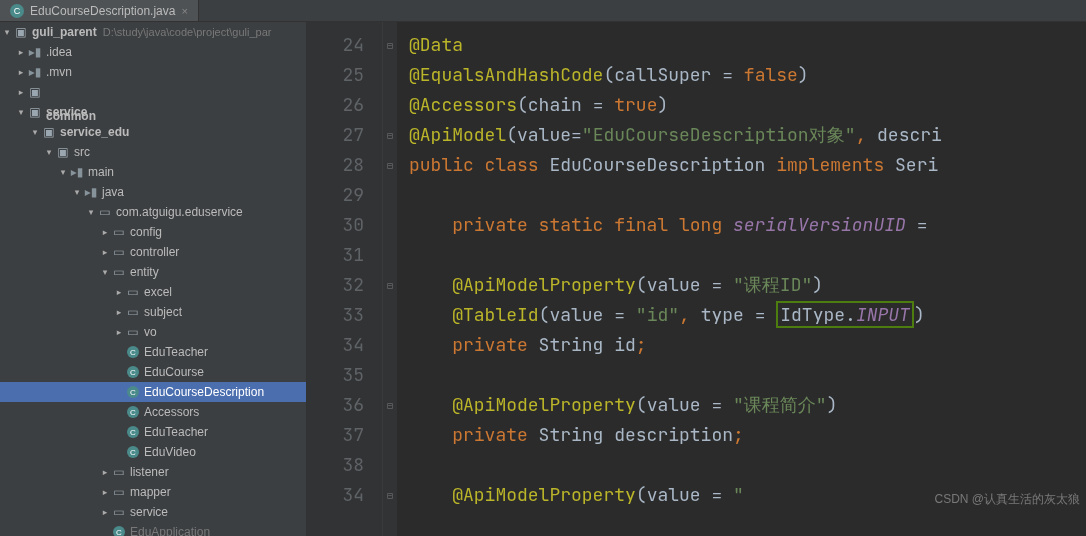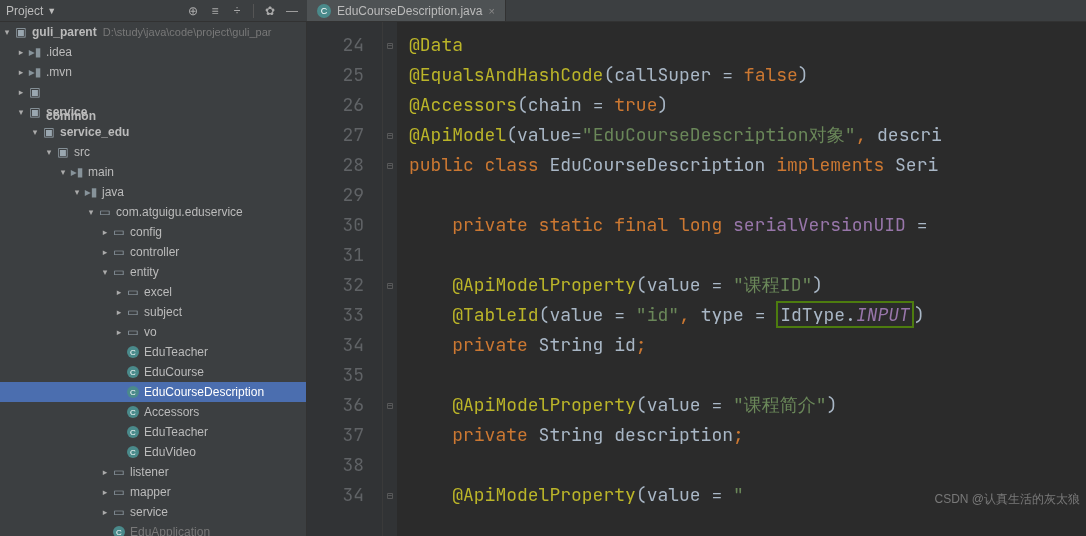--- a/index.html
+++ b/index.html
@@ -87,51 +87,40 @@
   line-height: 30px;
   white-space: pre;
   overflow: hidden;
 }
 .code-line { height: 30px; }
 .ann { color: #bbb529; }
 .kw { color: #cc7832; }
 .str { color: #6a8759; }
 .type { color: #a9b7c6; }
 .ident { color: #a9b7c6; }
-.field { color: #9876aa; }
+.field { color: #9876aa; font-style: italic; }
 .punct { color: #cc7832; }
 .paren { color: #a9b7c6; }
 .eq { color: #a9b7c6; }
 .enum { color: #9876aa; font-style: italic; }
 .red-box { border: 2px solid #4d7c0f; padding: 0 2px; }
 .watermark {
   position: absolute;
   right: 6px;
   bottom: 28px;
   color: #999;
   font-size: 12px;
   font-family: sans-serif;
   opacity: 0.7;
 }
 </style>
 </head>
 <body>
 
 <div class="tabs-bar">
-  <div class="proj-side">
-    <span class="proj-label">Project</span>
-    <span class="drop-icon">▼</span>
-    <span class="spacer"></span>
-    <span class="toolbar-icon">⊕</span>
-    <span class="toolbar-icon">≡</span>
-    <span class="toolbar-icon">÷</span>
-    <span class="sep"></span>
-    <span class="toolbar-icon">✿</span>
-    <span class="toolbar-icon">—</span>
-  </div>
   <div class="file-tab">
     <span class="c-icon">C</span>
     <span>EduCourseDescription.java</span>
     <span class="close-x">×</span>
   </div>
 </div>
 
 <div class="main-area">
   <div class="project-panel">
     <div class="tree-row" style="padding-left:2px">

